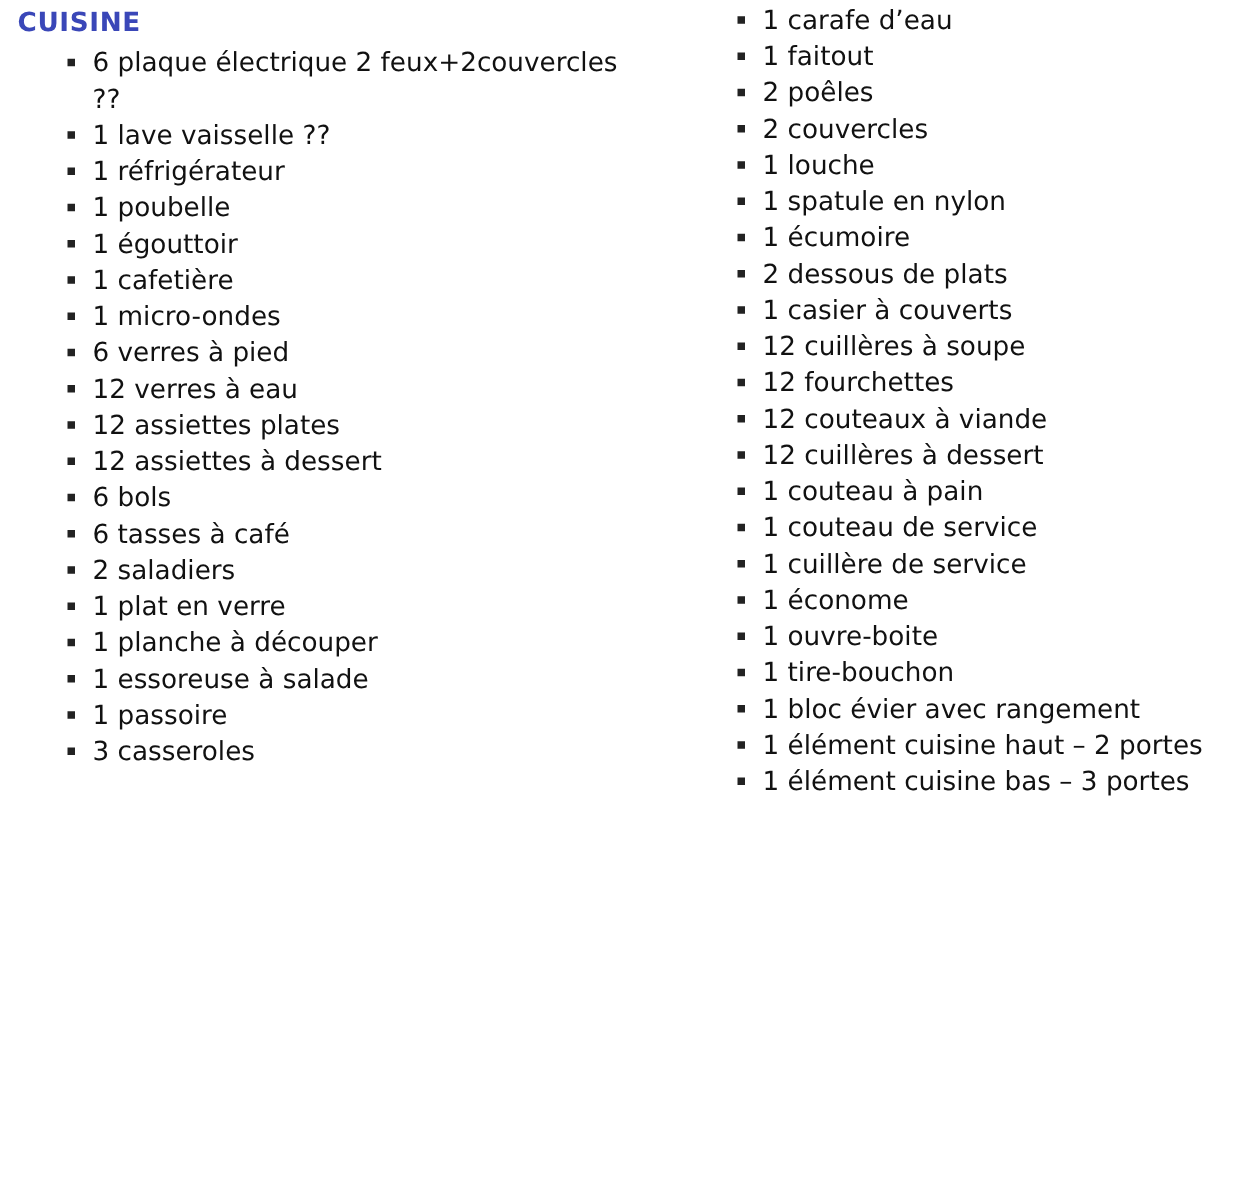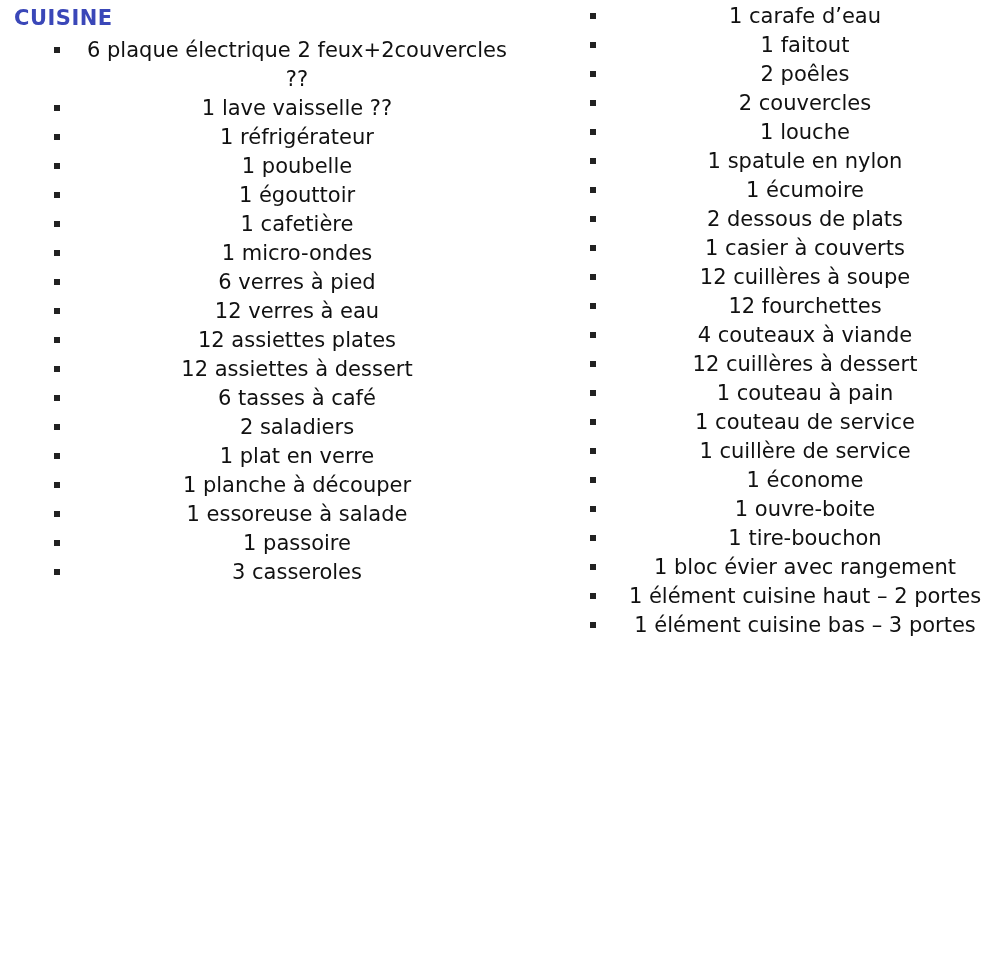--- a/index.html
+++ b/index.html
@@ -71,21 +71,20 @@
     left: 20px;
     top: 11px;
     width: 6px;
     height: 6px;
     background: #222222;
     display: block;
   }
   ul.items li .txt {
     display: block;
     white-space: pre-wrap;
-    text-align: center;
   }
 </style>
 </head>
 <body>
 
 <div class="slide">
 
   <div class="title">CUISINE</div>
 
   <div class="columns">
@@ -131,20 +130,24 @@
         <li>
             <span class="bullet"></span>
             <span class="txt">12 assiettes plates</span>
           </li>
         <li>
             <span class="bullet"></span>
             <span class="txt">12 assiettes à dessert</span>
           </li>
         <li>
             <span class="bullet"></span>
+            <span class="txt">6 bols</span>
+          </li>
+        <li>
+            <span class="bullet"></span>
             <span class="txt">6 tasses à café</span>
           </li>
         <li>
             <span class="bullet"></span>
             <span class="txt">2 saladiers</span>
           </li>
         <li>
             <span class="bullet"></span>
             <span class="txt">1 plat en verre</span>
           </li>
@@ -208,21 +211,21 @@
         <li>
             <span class="bullet"></span>
             <span class="txt">12 cuillères à soupe</span>
           </li>
         <li>
             <span class="bullet"></span>
             <span class="txt">12 fourchettes</span>
           </li>
         <li>
             <span class="bullet"></span>
-            <span class="txt">4 couteaux à viande</span>
+            <span class="txt">12 couteaux à viande</span>
           </li>
         <li>
             <span class="bullet"></span>
             <span class="txt">12 cuillères à dessert</span>
           </li>
         <li>
             <span class="bullet"></span>
             <span class="txt">1 couteau à pain</span>
           </li>
         <li>

